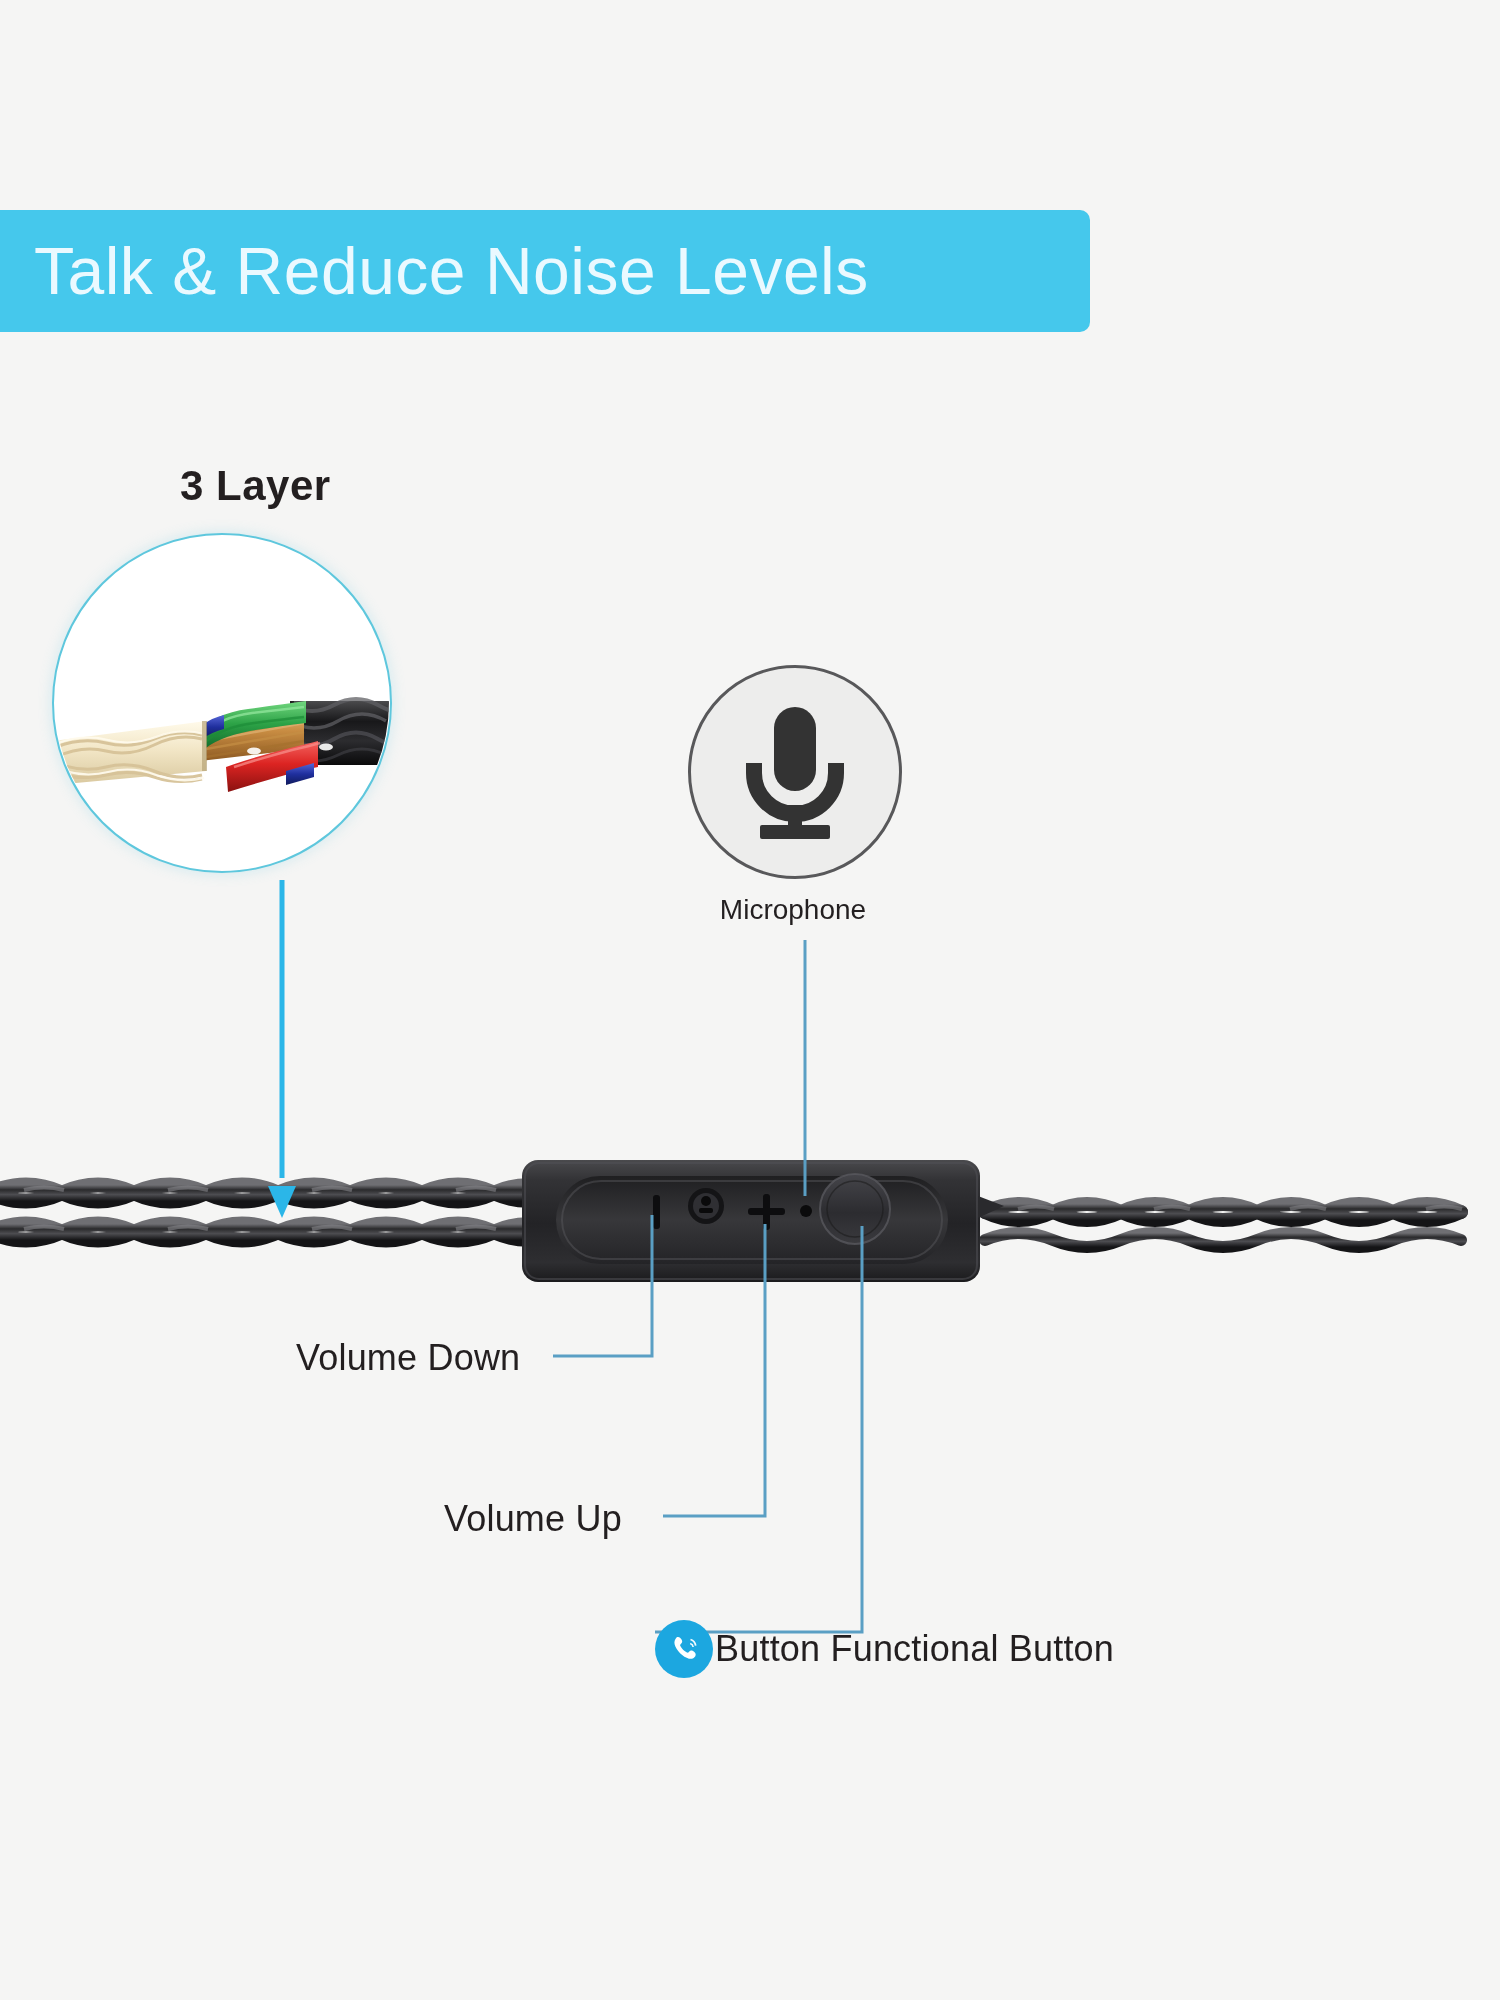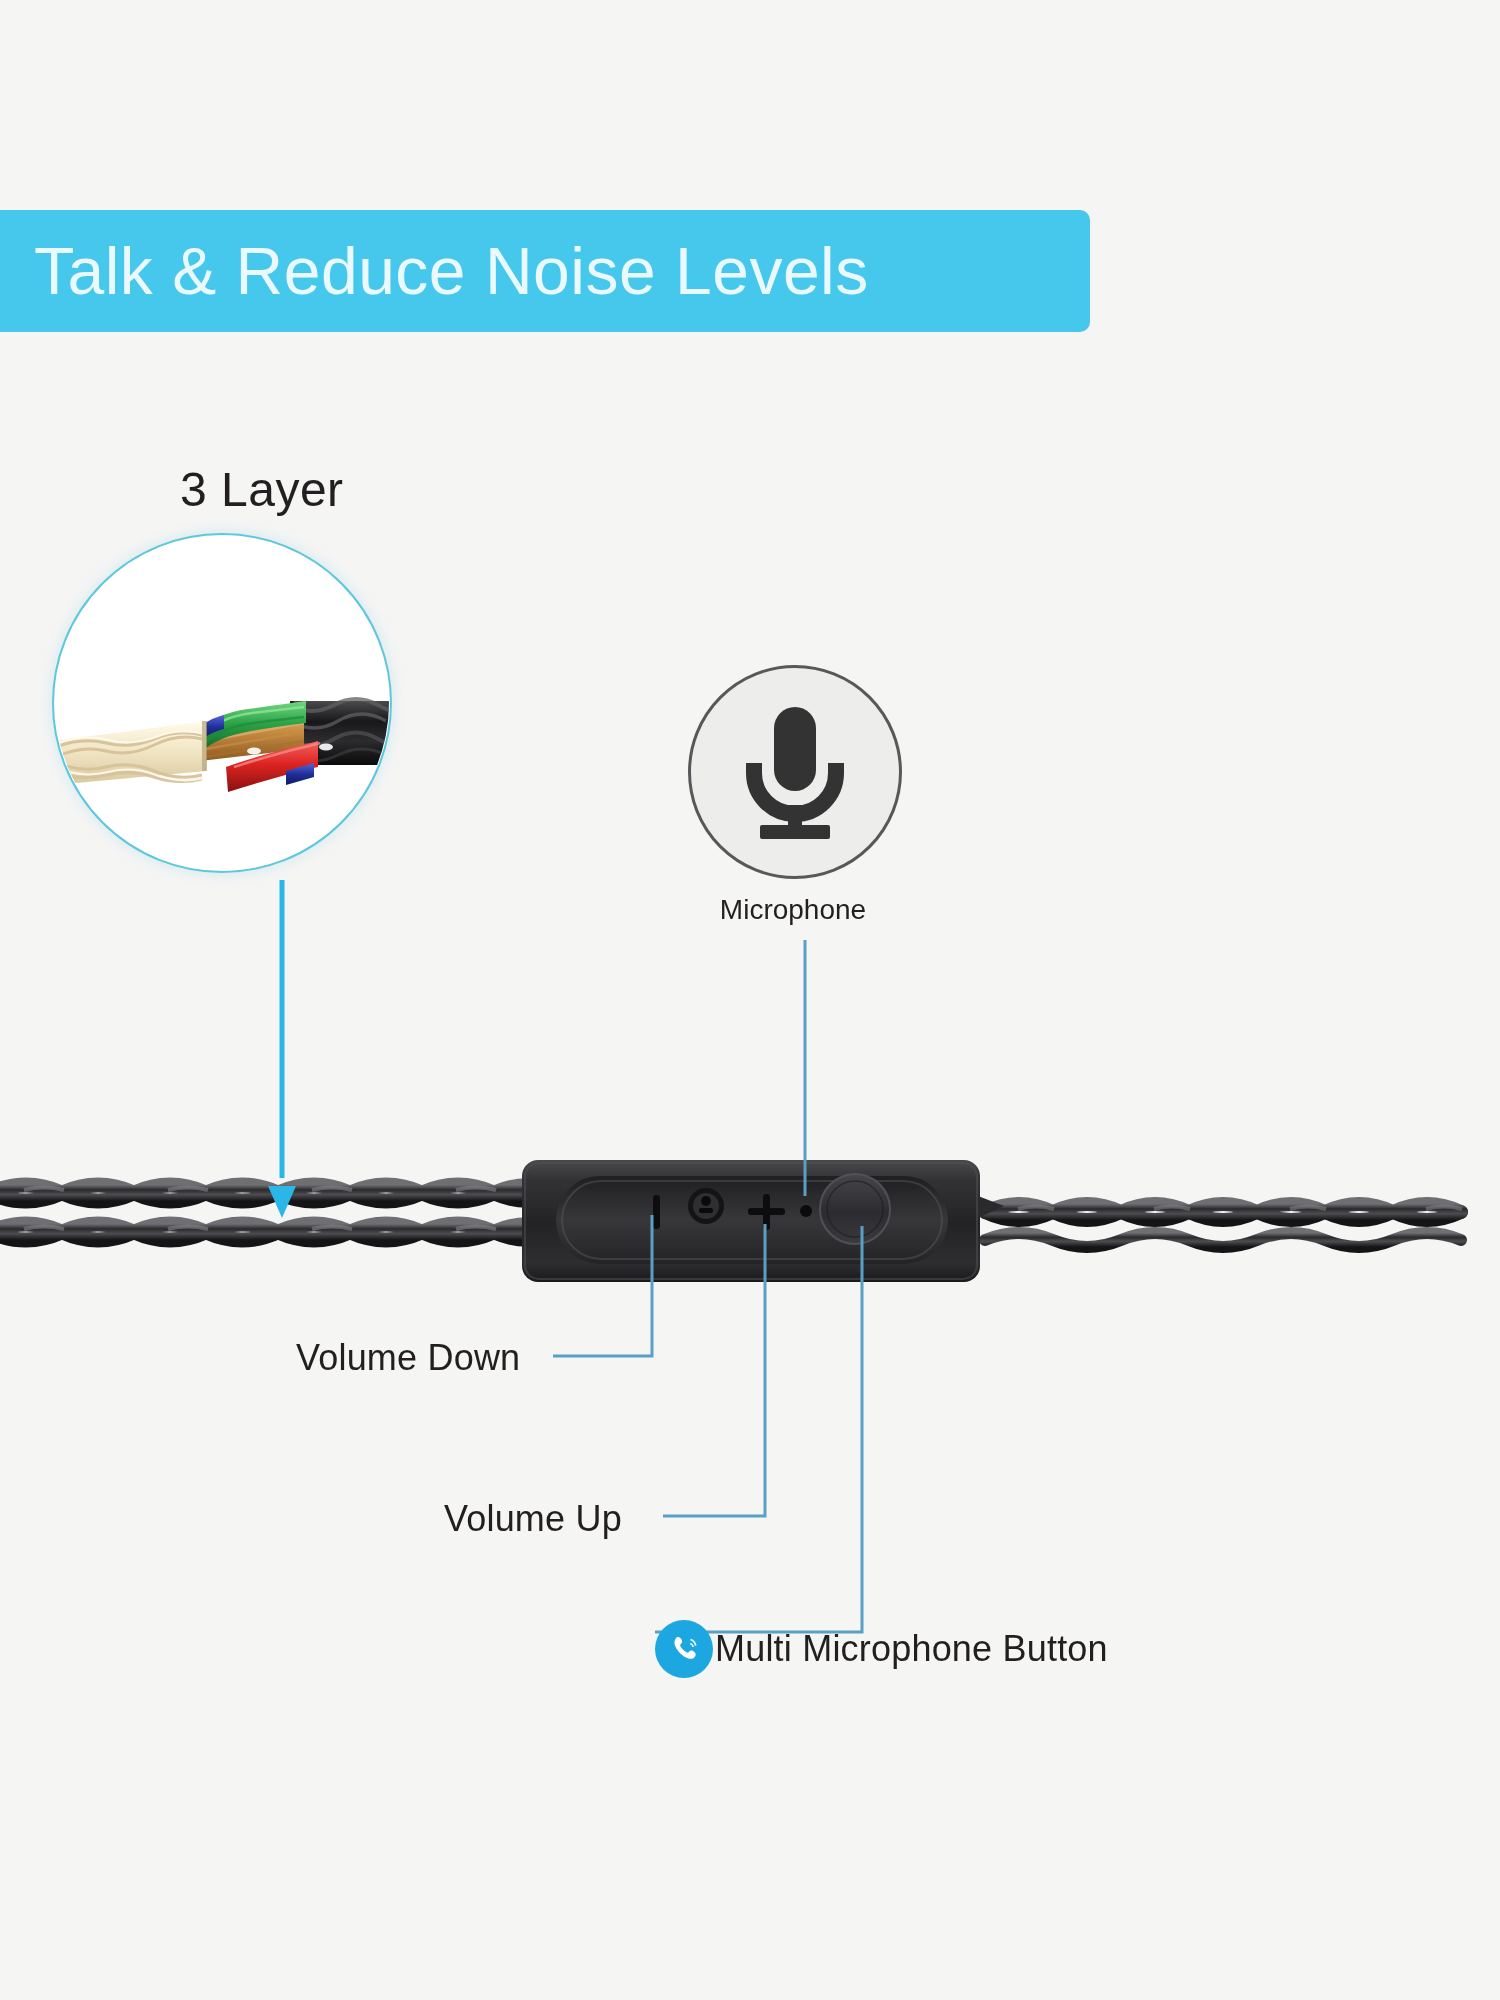--- a/index.html
+++ b/index.html
@@ -49,22 +49,22 @@
     letter-spacing: 0.5px;
     line-height: 1;
     white-space: nowrap;
   }
 
   
   #layer-label {
     position: absolute;
     left: 180px;
     top: 462px;
-    font-size: 48px;
-    font-weight: 400;
+    font-size: 42px;
+    font-weight: 700;
     color: #231f20;
     letter-spacing: 0.5px;
     white-space: nowrap;
   }
 
   
   #cable-circle {
     position: absolute;
     left: 52px;
     top: 533px;
@@ -381,17 +381,17 @@
         <svg width="38" height="38" viewBox="0 0 38 38">
           <path d="M11.5 7.5 c2 -1.2 4 0.2 5.2 2.3 c1 1.8 0.4 3 -0.7 3.9
                    c-1 0.9 -1.1 1.5 -0.5 2.6 c1.4 2.6 3.4 4.6 6 6 c1.1 0.6 1.7 0.5 2.6 -0.5
                    c0.9 -1.1 2.1 -1.7 3.9 -0.7 c2.1 1.2 3.5 3.2 2.3 5.2
                    c-1.2 2 -3.6 3 -6.3 2.4 c-5.9 -1.4 -13 -8.5 -14.4 -14.4
                    c-0.6 -2.7 0.4 -5.1 1.9 -6.8 z" fill="#ffffff"></path>
           <path d="M25.5 9.5 q4.5 1.4 5.2 6.2" stroke="#ffffff" stroke-width="1.8" fill="none" opacity="0.95"></path>
           <path d="M25.2 13.4 q2.6 0.9 3 3.6" stroke="#ffffff" stroke-width="1.6" fill="none" opacity="0.95"></path>
         </svg>
       </span>
-      <span>Multi Microphone Button</span>
+      <span>Button Functional Button</span>
     </div>
 
   </div>
 </div>
 
 </body></html>

